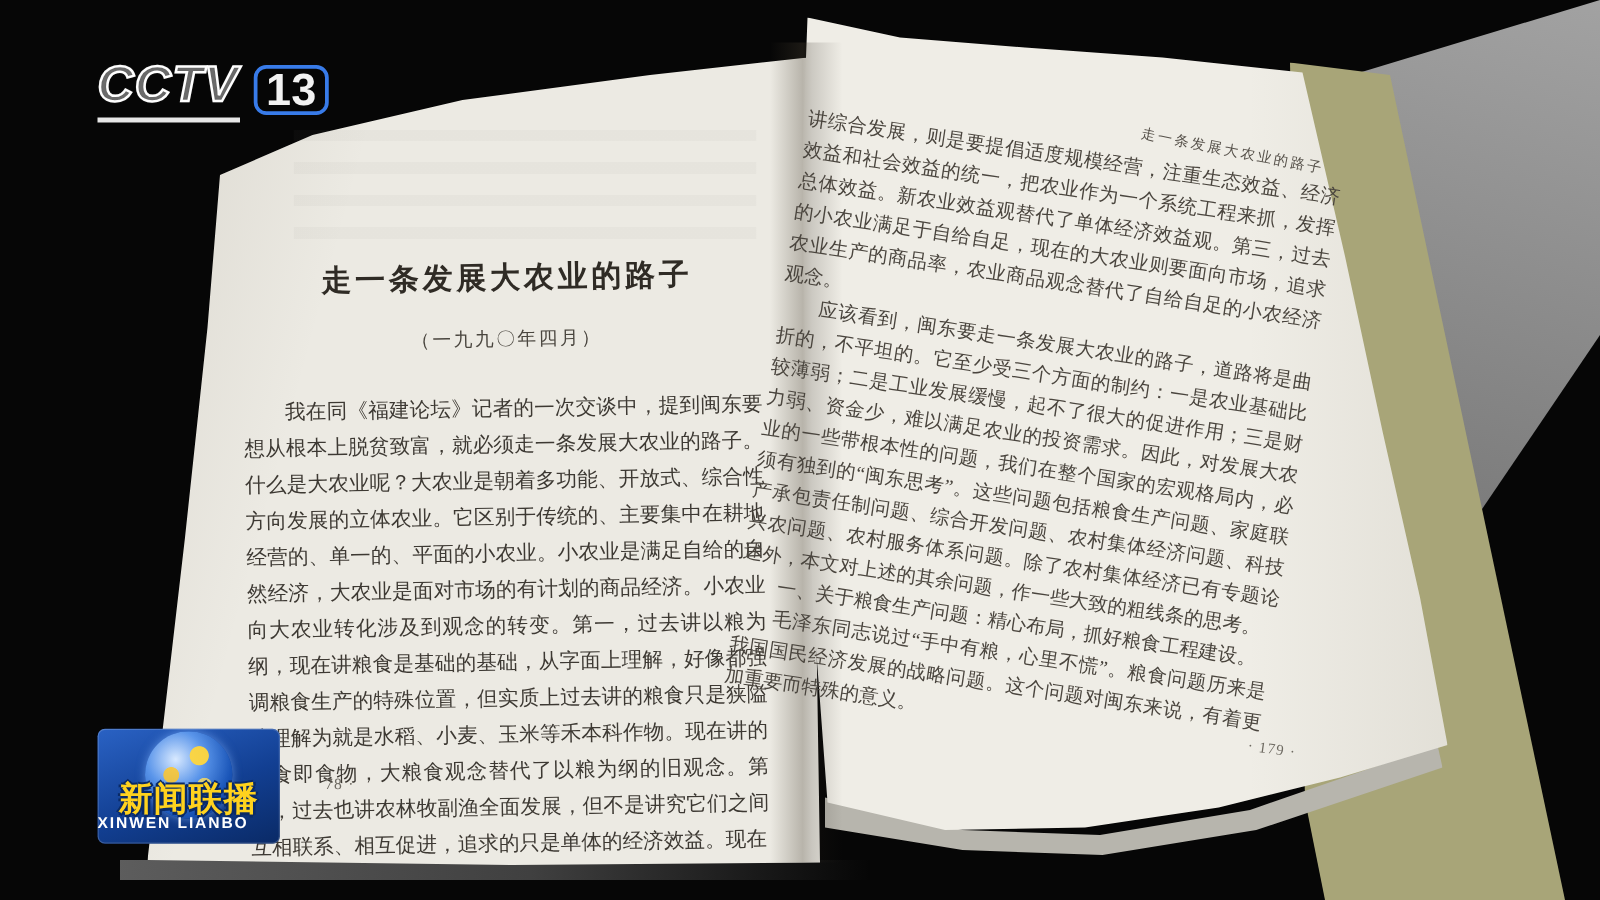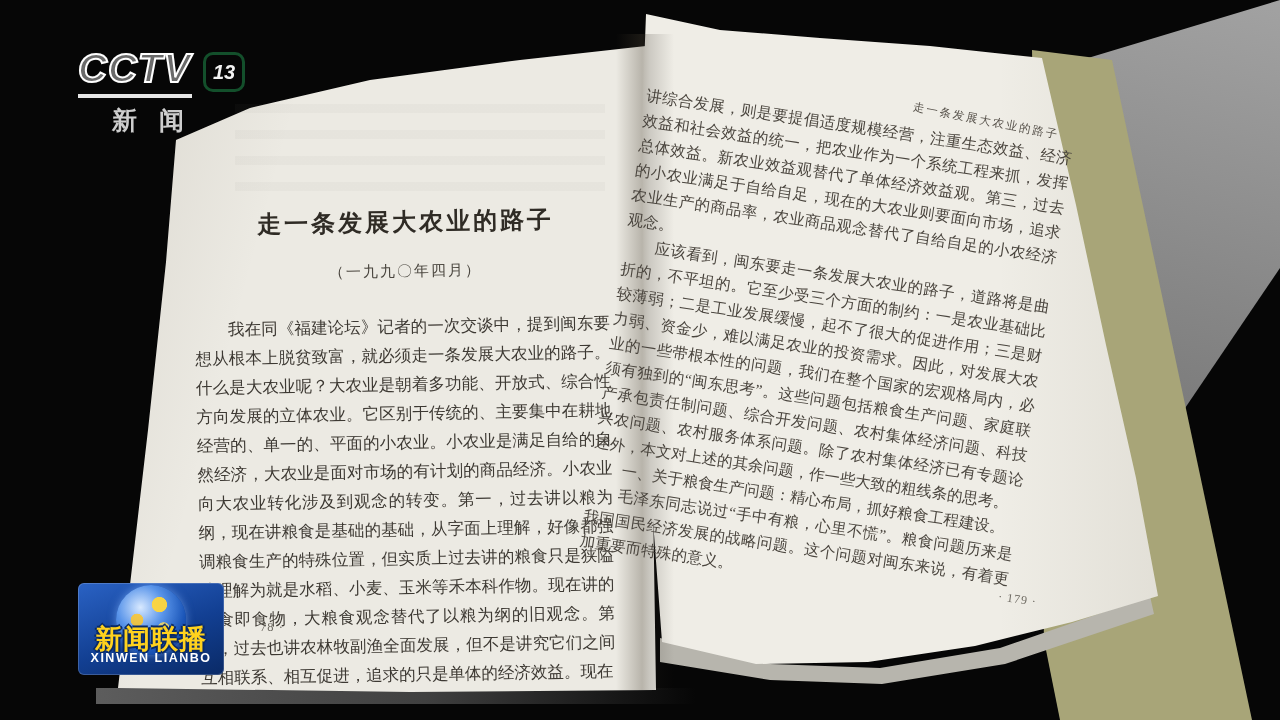--- a/index.html
+++ b/index.html
@@ -58,42 +58,42 @@
   .right-pagenum{position:absolute;left:998px;top:592px;font-size:12px;color:#6e6a62;
     letter-spacing:1px;transform:rotate(8deg);}
 
   
   .cctv-bug{position:absolute;left:78px;top:48px;color:#fff;
     font-family:"Liberation Sans","DejaVu Sans",sans-serif;}
   .cctv-row{display:flex;align-items:flex-start;gap:12px;}
   .cctv-word{font-size:40px;font-weight:bold;font-style:italic;line-height:40px;
     letter-spacing:1px;color:rgba(255,255,255,.10);-webkit-text-stroke:2px #fff;
     text-shadow:0 0 2px rgba(255,255,255,.35);}
-  .cctv-num{margin-top:4px;border:3px solid #14532d;border-radius:10px;padding:1px 7px;
-    font-size:20px;font-weight:bold;font-style:italic;line-height:32px;opacity:.95;}
+  .cctv-num{margin-top:4px;border:3px solid #3b82f6;border-radius:10px;padding:1px 7px;
+    font-size:36px;font-weight:bold;line-height:32px;opacity:.95;}
   .cctv-underline{width:114px;height:4px;background:#fff;margin-top:2px;opacity:.9;}
   .cctv-cn{margin-top:6px;margin-left:34px;font-size:25px;font-weight:bold;
     letter-spacing:22px;opacity:.8;}
 
   
   .xwlb-bug{position:absolute;left:78px;top:583px;width:146px;height:92px;border-radius:6px;
     background:linear-gradient(160deg,#2a62c4 0%,var(--bug-blue,#123f92) 55%,#0a2a66 100%);
     box-shadow:0 0 0 1px rgba(255,255,255,.18) inset;overflow:hidden;
     font-family:"Liberation Sans","DejaVu Sans",sans-serif;}
   .xwlb-globe{position:absolute;left:38px;top:2px;width:70px;height:70px;border-radius:50%;
     background:
       radial-gradient(circle at 62% 28%, rgba(255,214,60,.95) 0 11%, rgba(0,0,0,0) 12%),
       radial-gradient(circle at 30% 50%, rgba(255,198,40,.85) 0 10%, rgba(0,0,0,0) 11%),
       radial-gradient(circle at 68% 62%, rgba(255,222,90,.8) 0 9%, rgba(0,0,0,0) 10%),
       radial-gradient(circle at 35% 32%, #d8e9ff 0%, #5a95ea 35%, #1a55b8 68%, #0b2f7a 100%);
     box-shadow:0 0 8px rgba(130,180,255,.6);}
   .xwlb-title{position:absolute;left:0;top:38px;width:100%;text-align:center;
     font-size:27px;font-weight:bold;color:var(--bug-yellow,#ffd21e);letter-spacing:1px;
     text-shadow:-2px 0 0 #0a2a66,2px 0 0 #0a2a66,0 -2px 0 #0a2a66,0 2px 0 #0a2a66,1px 1px 0 #0a2a66;}
-  .xwlb-sub{position:absolute;left:0;top:68px;width:100%;text-align:center;
+  .xwlb-sub{position:absolute;left:0;top:68px;width:100%;
     font-size:12.5px;font-weight:bold;color:#fff;letter-spacing:1.5px;}
 </style>
 </head>
 <body>
 
 <div class="stage" style="--page: #eceae3; --cover: #a8a578; --desk-highlight: #9c9c9c; --bug-blue: #123f92; --bug-yellow: #ffd21e;">
 
   <div class="desk-highlight"></div>
   <div class="desk-glow-bottom"></div>
 
@@ -125,21 +125,20 @@
       </div>
   </div>
   <div class="right-pagenum">· 179 ·</div>
 
   <div class="cctv-bug">
     <div class="cctv-row">
       <div class="cctv-word">CCTV</div>
       <div class="cctv-num">13</div>
     </div>
     <div class="cctv-underline"></div>
-    <div class="cctv-cn">新闻</div>
   </div>
 
   <div class="xwlb-bug">
     <div class="xwlb-globe"></div>
     <div class="xwlb-title">新闻联播</div>
     <div class="xwlb-sub">XINWEN LIANBO</div>
   </div>
 
 </div>
 

